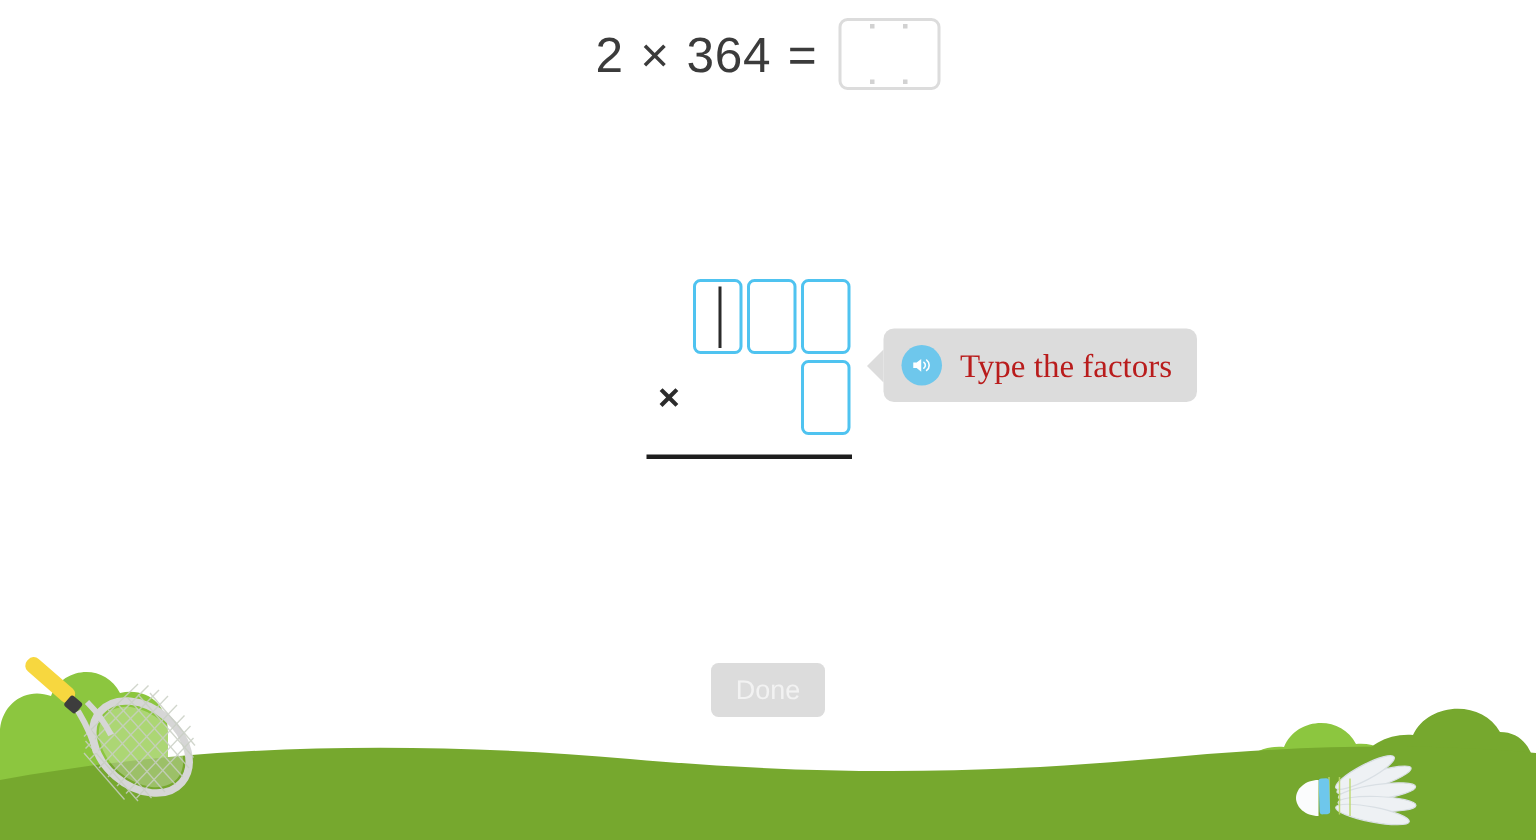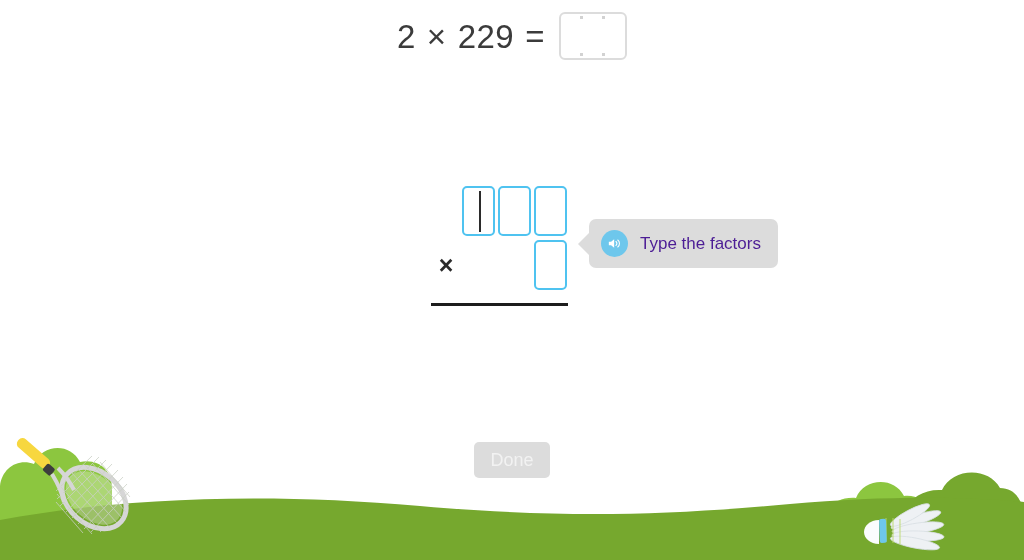--- a/index.html
+++ b/index.html
@@ -153,23 +153,24 @@
     width: 27px;
     height: 27px;
     border-radius: 50%;
     background: #6ec7ec;
     display: flex;
     align-items: center;
     justify-content: center;
     flex: none;
   }
   #hint-text {
-    font-size: 17px;
-    color: #4c1d95;
+    font-size: 22px;
+    color: #b91c1c;
     white-space: nowrap;
+    font-family: Liberation Serif, serif;
   }
 
   
   #done-button {
     position: absolute;
     left: 474px;
     top: 442px;
     width: 76px;
     height: 36px;
     background: #dcdcdc;
@@ -192,21 +193,21 @@
     pointer-events: none;
   }
 </style>
 </head>
 <body>
 
 <div id="equation-bar">
   <div id="equation-row">
     <span class="eq-term">2</span>
     <span class="eq-term">×</span>
-    <span class="eq-term">229</span>
+    <span class="eq-term">364</span>
     <span class="eq-term">=</span>
     <div id="answer-box">
       <span class="tick t-top1"></span>
       <span class="tick t-top2"></span>
       <span class="tick t-bot1"></span>
       <span class="tick t-bot2"></span>
     </div>
   </div>
 </div>
 

